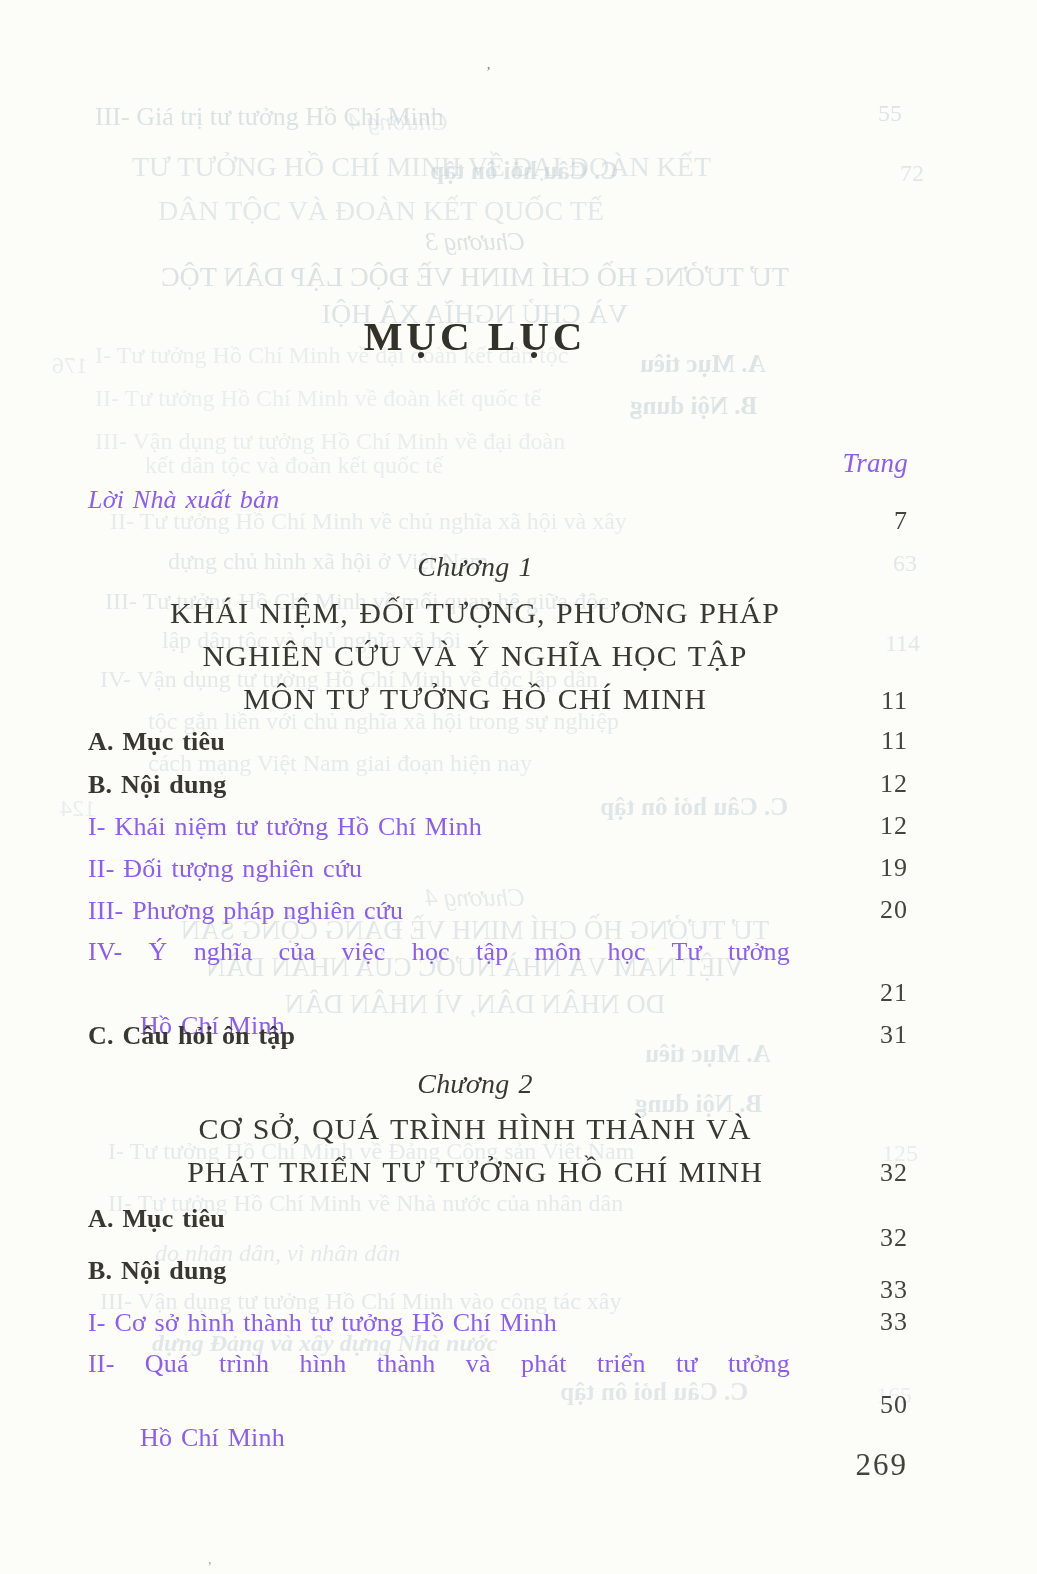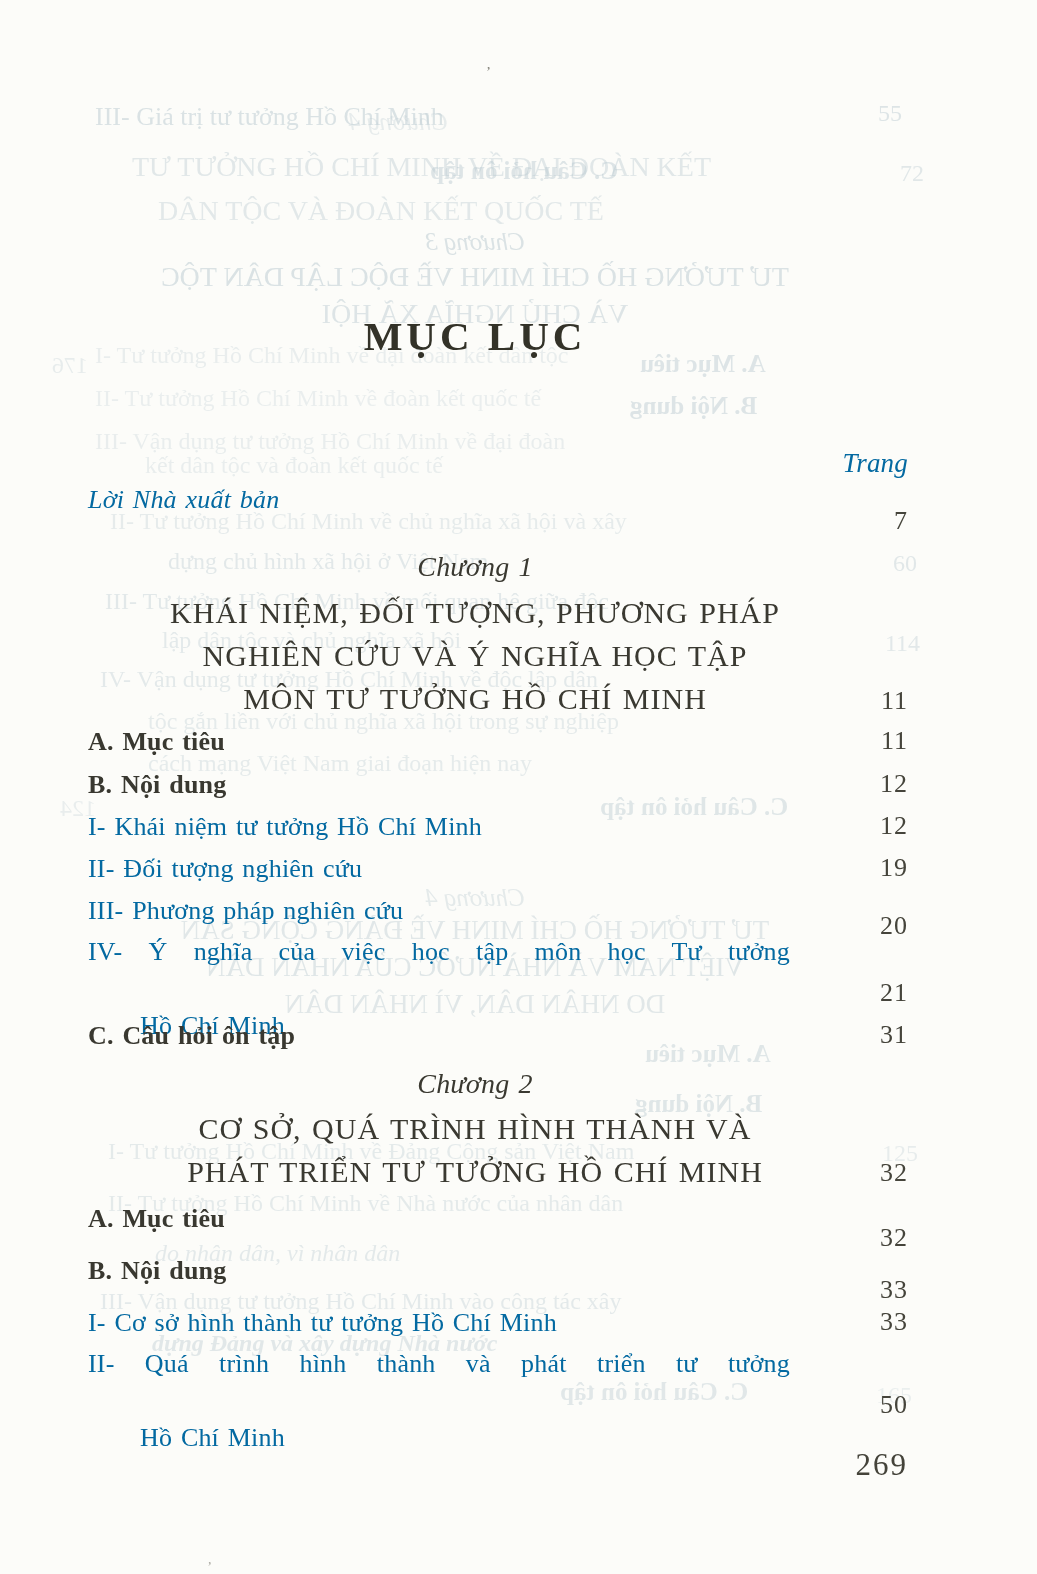--- a/index.html
+++ b/index.html
@@ -28,21 +28,21 @@
   
   .muc-luc{
     position:absolute;top:312px;left:0;width:950px;
     text-align:center;font-size:41px;font-weight:bold;
     letter-spacing:4px;color:#333228;
   }
   .entry{
     position:absolute;
     font-size:26px;line-height:1.25;
     letter-spacing:0.2px;word-spacing:2px;
-    white-space:nowrap;color:#0369a1;
+    white-space:nowrap;color:#8b5cf6;
   }
   .entry.item{left:88px;}
   .entry.indent{left:140px;margin-top:32px;}
   .entry.bold{font-weight:bold;color:#393830;}
   .entry.italic{font-style:italic;}
   .entry.chapter{left:0;width:950px;text-align:center;font-style:italic;font-size:28px;color:#3a3931;}
   .entry.ctitle{left:0;width:950px;text-align:center;font-size:30px;letter-spacing:1px;color:#3a3931;}
   .entry.trang{left:0;width:908px;text-align:right;font-style:italic;font-size:27px;}
   .entry.justify{width:702px;white-space:normal;text-align:justify;text-align-last:justify;}
   .pagenum{
@@ -71,21 +71,21 @@
       <div class="bleed m c" style="top: 299px; font-size: 28px; opacity: 0.45;">VÀ CHỦ NGHĨA XÃ HỘI</div>
       <div class="bleed" style="left: 95px; top: 342px; font-size: 24px; opacity: 0.28;">I- Tư tưởng Hồ Chí Minh về đại đoàn kết dân tộc</div>
       <div class="bleed m b" style="left: 640px; top: 350px; font-size: 25px; opacity: 0.45;">A. Mục tiêu</div>
       <div class="bleed m" style="left: 52px; top: 352px; font-size: 24px; opacity: 0.3;">176</div>
       <div class="bleed" style="left: 95px; top: 385px; font-size: 24px; opacity: 0.26;">II- Tư tưởng Hồ Chí Minh về đoàn kết quốc tế</div>
       <div class="bleed m b" style="left: 630px; top: 392px; font-size: 25px; opacity: 0.45;">B. Nội dung</div>
       <div class="bleed" style="left: 95px; top: 428px; font-size: 24px; opacity: 0.28;">III- Vận dụng tư tưởng Hồ Chí Minh về đại đoàn</div>
       <div class="bleed" style="left: 145px; top: 452px; font-size: 24px; opacity: 0.28;">kết dân tộc và đoàn kết quốc tế</div>
       <div class="bleed" style="left: 110px; top: 508px; font-size: 24px; opacity: 0.32;">II- Tư tưởng Hồ Chí Minh về chủ nghĩa xã hội và xây</div>
       <div class="bleed" style="left: 168px; top: 548px; font-size: 24px; opacity: 0.38;">dựng chủ hình xã hội ở Việt Nam</div>
-      <div class="bleed" style="left: 893px; top: 550px; font-size: 24px; opacity: 0.4;">60</div>
+      <div class="bleed" style="left: 893px; top: 550px; font-size: 24px; opacity: 0.4;">63</div>
       <div class="bleed" style="left: 105px; top: 588px; font-size: 24px; opacity: 0.38;">III- Tư tưởng Hồ Chí Minh về mối quan hệ giữa độc</div>
       <div class="bleed" style="left: 162px; top: 627px; font-size: 24px; opacity: 0.36;">lập dân tộc và chủ nghĩa xã hội</div>
       <div class="bleed" style="left: 885px; top: 630px; font-size: 24px; opacity: 0.38;">114</div>
       <div class="bleed" style="left: 100px; top: 666px; font-size: 24px; opacity: 0.36;">IV- Vận dụng tư tưởng Hồ Chí Minh về độc lập dân</div>
       <div class="bleed" style="left: 148px; top: 708px; font-size: 24px; opacity: 0.33;">tộc gắn liền với chủ nghĩa xã hội trong sự nghiệp</div>
       <div class="bleed" style="left: 148px; top: 750px; font-size: 24px; opacity: 0.33;">cách mạng Việt Nam giai đoạn hiện nay</div>
       <div class="bleed m b" style="left: 600px; top: 793px; font-size: 25px; opacity: 0.42;">C. Câu hỏi ôn tập</div>
       <div class="bleed m" style="left: 60px; top: 795px; font-size: 24px; opacity: 0.28;">124</div>
       <div class="bleed m c i" style="top: 884px; font-size: 25px; opacity: 0.35;">Chương 4</div>
       <div class="bleed m c" style="top: 916px; font-size: 27px; opacity: 0.4;">TƯ TƯỞNG HỒ CHÍ MINH VỀ ĐẢNG CỘNG SẢN</div>
@@ -116,21 +116,21 @@
       <div class="pagenum" style="top: 686px;">11</div>
       <div class="entry item bold" style="top: 726px;">A. Mục tiêu</div>
       <div class="pagenum" style="top: 726px;">11</div>
       <div class="entry item bold" style="top: 769px;">B. Nội dung</div>
       <div class="pagenum" style="top: 769px;">12</div>
       <div class="entry item" style="top: 811px;">I- Khái niệm tư tưởng Hồ Chí Minh</div>
       <div class="pagenum" style="top: 811px;">12</div>
       <div class="entry item" style="top: 853px;">II- Đối tượng nghiên cứu</div>
       <div class="pagenum" style="top: 853px;">19</div>
       <div class="entry item" style="top: 895px;">III- Phương pháp nghiên cứu</div>
-      <div class="pagenum" style="top: 895px; margin-top: 16px;">20</div>
+      <div class="pagenum" style="top: 895px;">20</div>
       <div class="entry item justify" style="top: 936px;">IV- Ý nghĩa của việc học tập môn học Tư tưởng</div>
       <div class="entry item indent" style="top: 978px;">Hồ Chí Minh</div>
       <div class="pagenum" style="top: 978px;">21</div>
       <div class="entry item bold" style="top: 1020px;">C. Câu hỏi ôn tập</div>
       <div class="pagenum" style="top: 1020px;">31</div>
       <div class="entry chapter" style="top: 1066px;">Chương 2</div>
       <div class="entry ctitle" style="top: 1110px;">CƠ SỞ, QUÁ TRÌNH HÌNH THÀNH VÀ</div>
       <div class="entry ctitle" style="top: 1153px;">PHÁT TRIỂN TƯ TƯỞNG HỒ CHÍ MINH</div>
       <div class="pagenum" style="top: 1158px;">32</div>
       <div class="entry item bold" style="top: 1203px;">A. Mục tiêu</div>

